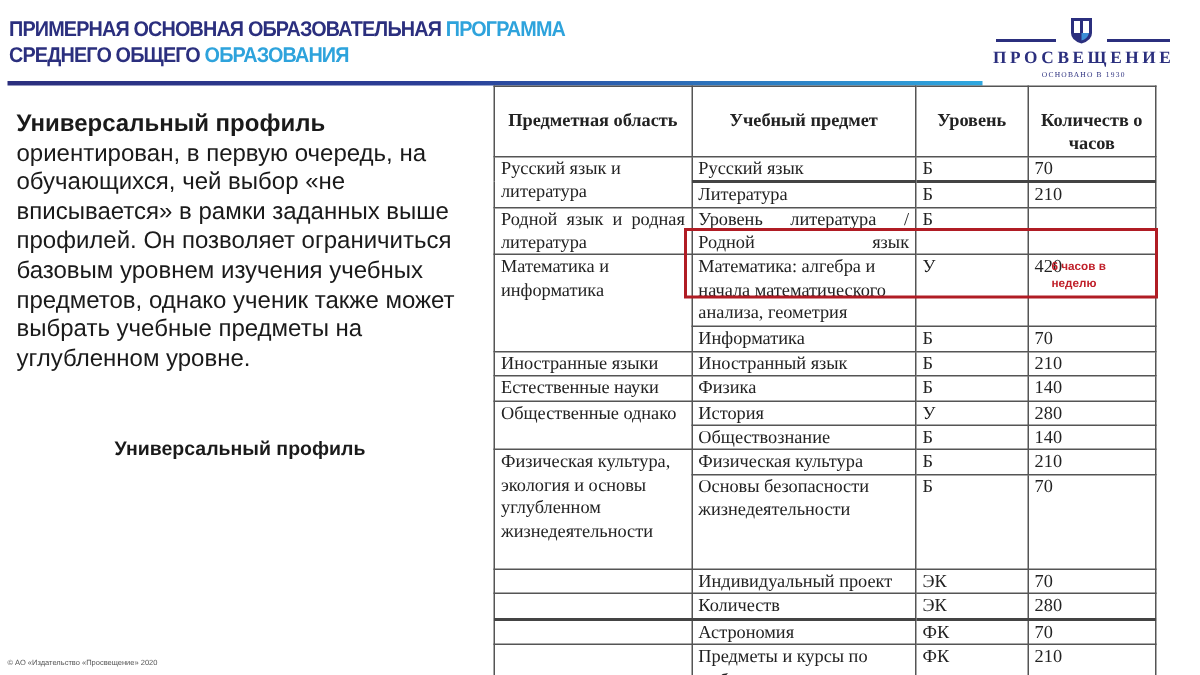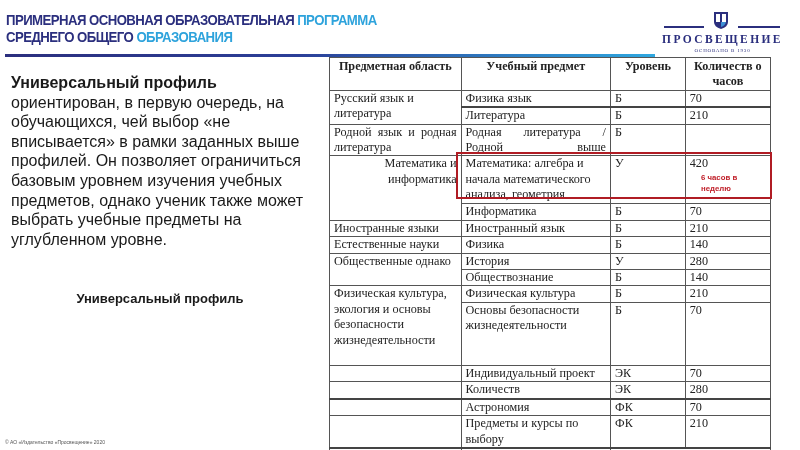--- a/index.html
+++ b/index.html
@@ -22,27 +22,27 @@
   .intro b { font-weight: bold; }
 
   .caption { position: absolute; left: 60px; top: 290px; width: 200px; text-align: center; font-weight: bold; color: #1a1a1a; }
   .caption .c1 { font-size: 13px; line-height: 18px; }
   .caption .c2 { font-size: 14.5px; line-height: 20px; }
 
   .footer { position: absolute; left: 5px; top: 439px; font-size: 5px; color: #555; }
 
   table.curr { position: absolute; left: 329px; top: 57px; width: 442px; border-collapse: collapse; font-family: "Liberation Serif", serif; font-size: 12.2px; line-height: 15.4px; color: #222; }
   table.curr td, table.curr th { border: 1px solid #555; padding: 0 4px; vertical-align: top; text-align: left; font-weight: normal; }
-  table.curr th { font-weight: bold; text-align: center; vertical-align: top; padding-top: 1px; }
+  table.curr th { font-weight: bold; text-align: center; vertical-align: top; padding-top: 15px; }
   table.curr td.just { text-align: justify; text-align-last: justify; }
   table.curr .c1 { width: 125px; }
   table.curr .c2 { width: 142px; }
   table.curr .c3 { width: 71px; }
   table.curr .c4 { width: 81px; }
-  table.curr td.bold { font-weight: bold; text-align: right; }
+  table.curr td.bold { font-weight: bold; }
   table.curr td.center { text-align: left; font-style: italic; }
   table.curr tr.thick td { border-top: 2px solid #444; margin-top: 36px; }
 
   .highlight { position: absolute; left: 456px; top: 152px; width: 316px; height: 47px; border: 2.5px solid #b01c24; pointer-events: none; }
   .note { position: absolute; left: 701px; top: 172px; font-family: "Liberation Sans", sans-serif; font-size: 7.8px; line-height: 11px; font-weight: bold; color: #c0202a; }
 </style>
 </head>
 <body>
 
 <div class="title">
@@ -75,32 +75,32 @@
     <tr>
       <th class="c1">Предметная область</th>
       <th class="c2">Учебный предмет</th>
       <th class="c3">Уровень</th>
       <th class="c4">Количеств о часов</th>
     </tr>
   </thead>
   <tbody>
     <tr>
       <td rowspan="2">Русский язык и литература</td>
-      <td>Физика язык</td>
+      <td>Русский язык</td>
       <td>Б</td>
       <td>70</td>
     </tr>
     <tr class="thick">
       <td>Литература</td>
       <td>Б</td>
       <td>210</td>
     </tr>
     <tr>
       <td class="just">Родной язык и родная литература</td>
-      <td class="just">Родная литература / Родной выше</td>
+      <td class="just">Уровень литература / Родной язык</td>
       <td>Б</td>
       <td></td>
     </tr>
     <tr style="height:48px">
       <td rowspan="2" class="bold" style="font-weight:normal">Математика и информатика</td>
       <td>Математика: алгебра и начала математического анализа, геометрия</td>
       <td>У</td>
       <td>420</td>
     </tr>
     <tr>
@@ -125,21 +125,21 @@
       <td>История</td>
       <td>У</td>
       <td>280</td>
     </tr>
     <tr>
       <td>Обществознание</td>
       <td>Б</td>
       <td>140</td>
     </tr>
     <tr>
-      <td rowspan="2">Физическая культура, экология и основы безопасности жизнедеятельности</td>
+      <td rowspan="2">Физическая культура, экология и основы углубленном жизнедеятельности</td>
       <td>Физическая культура</td>
       <td>Б</td>
       <td>210</td>
     </tr>
     <tr style="height:63px">
       <td>Основы безопасности жизнедеятельности</td>
       <td>Б</td>
       <td>70</td>
     </tr>
     <tr>

